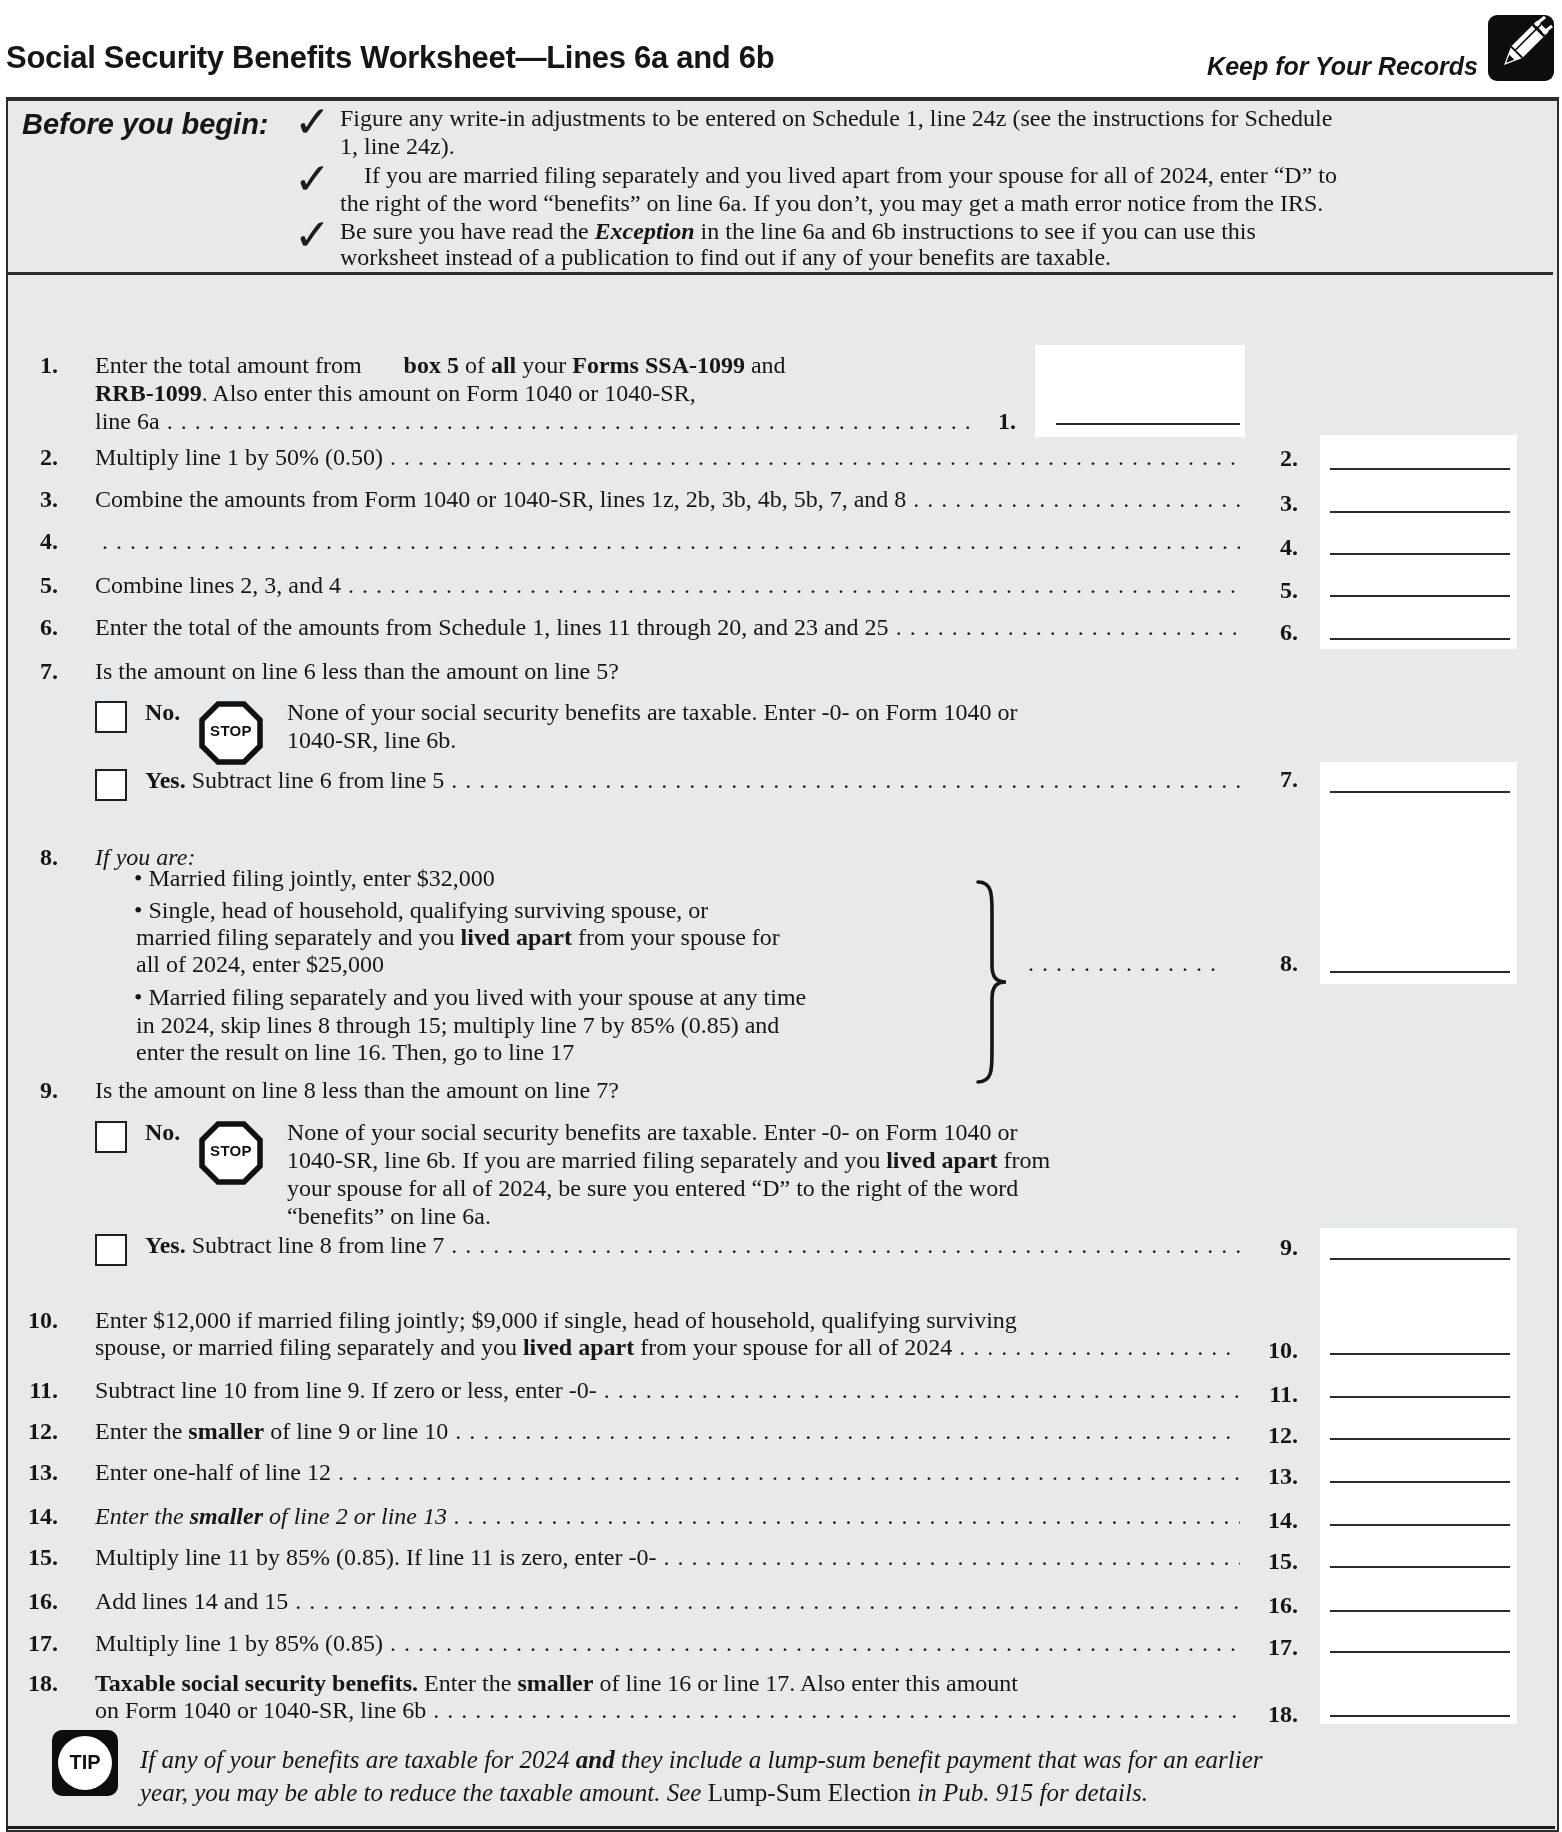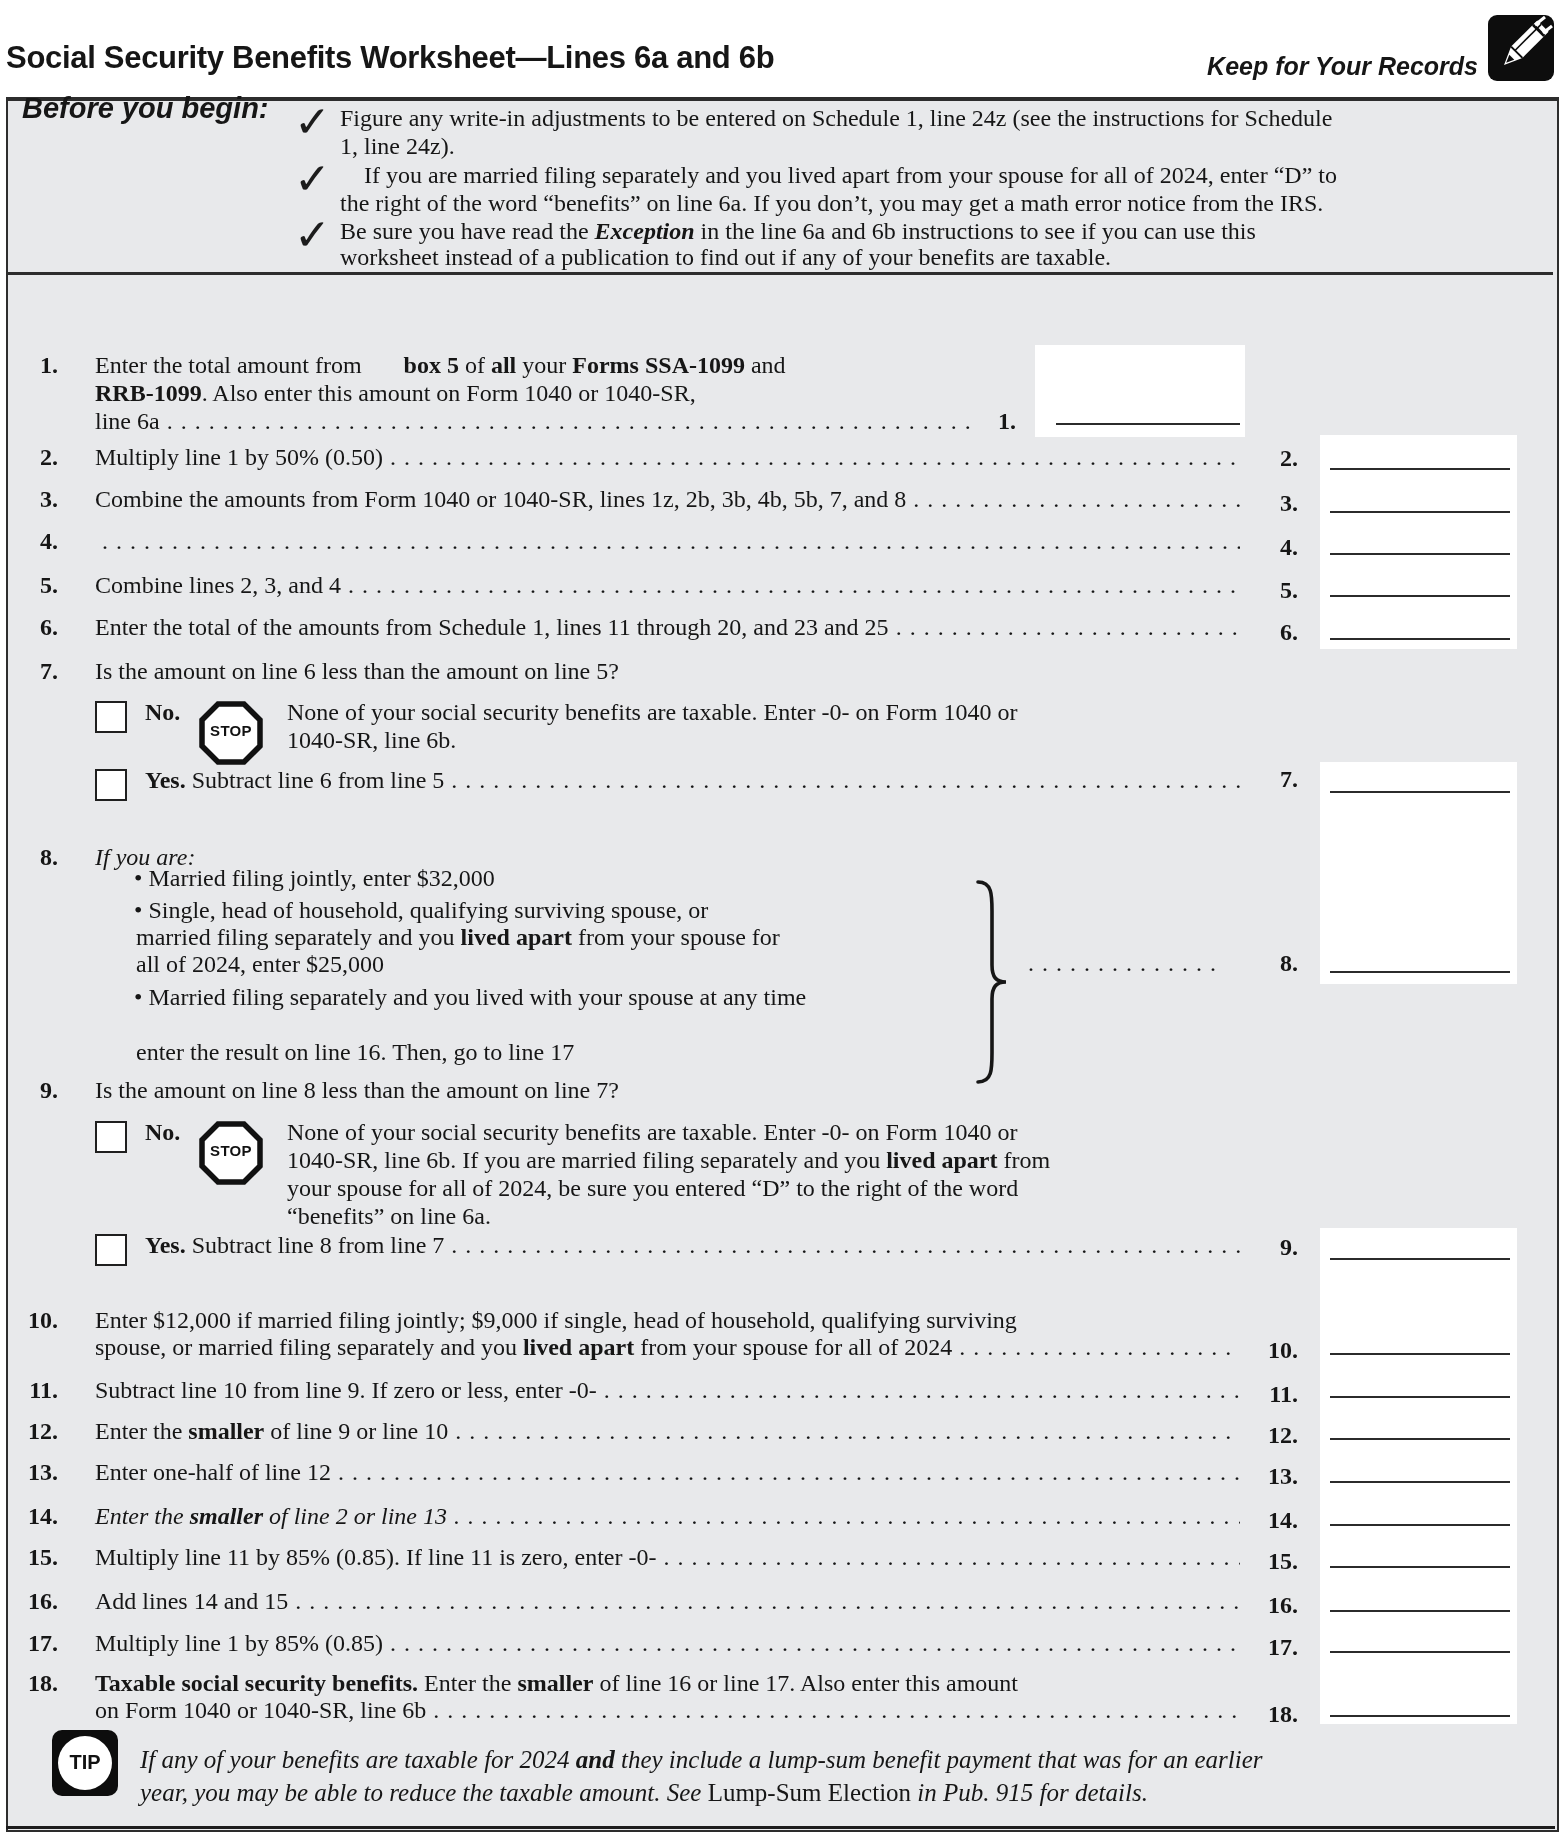--- a/index.html
+++ b/index.html
@@ -6,21 +6,21 @@
   .page{position:relative;width:1562px;height:1832px;background:#fff;overflow:hidden;
         font-family:"Liberation Serif",serif;color:#161616;}
   .sheet{position:absolute;left:6px;top:97px;width:1549px;height:1729px;background:#e8e9eb;
          border:2px solid #2d2d2d;border-top-width:4px;}
   .title{position:absolute;left:6px;top:40px;font-family:"Liberation Sans",sans-serif;
          font-weight:700;font-size:31px;letter-spacing:-0.3px;white-space:nowrap;}
   .keep{position:absolute;left:1120px;top:52px;width:358px;text-align:right;
         font-family:"Liberation Sans",sans-serif;font-weight:700;font-style:italic;font-size:25px;}
   .divider{position:absolute;left:8px;top:272px;width:1545px;height:3px;background:#2d2d2d;}
   .botbar{position:absolute;left:6px;top:1826px;width:1549px;height:3px;background:#1c1c1c;}
-  .bb-label{position:absolute;left:22px;top:92px;font-family:"Liberation Sans",sans-serif;
+  .bb-label{position:absolute;left:22px;top:108px;font-family:"Liberation Sans",sans-serif;
             font-weight:700;font-style:italic;font-size:29px;}
   .check{position:absolute;left:294px;font-family:"DejaVu Sans",sans-serif;font-size:44px;
          color:#1c1c1c;line-height:44px;}
   .tline{position:absolute;font-size:24px;line-height:28px;white-space:nowrap;}
   .fline{position:absolute;display:flex;align-items:baseline;font-size:24px;line-height:28px;white-space:nowrap;}
   .fline .txt{flex:0 0 auto;}
   .leader{flex:1 1 auto;overflow:hidden;white-space:nowrap;letter-spacing:1px;padding-left:7px;}
   .dotsonly{position:absolute;overflow:hidden;white-space:nowrap;letter-spacing:1px;
             font-size:24px;line-height:28px;}
   .lnum{position:absolute;left:12px;width:46px;text-align:right;font-weight:700;font-size:24px;line-height:28px;}
@@ -159,20 +159,21 @@
   </div>
   <div class="rnum" style="top:765px;">7.</div>
 
   <div class="lnum" style="top:843px;">8.</div>
   <div class="tline" style="left:95px;top:843px;font-style:italic;"><span>If you are:</span></div>
   <div class="tline" style="left:134px;top:864px;"><span>•  Married filing jointly, enter $32,000</span></div>
   <div class="tline" style="left:134px;top:896px;"><span>•  Single, head of household, qualifying surviving spouse, or</span></div>
   <div class="tline" style="left:136px;top:923px;"><span>married filing separately and you </span><span style="font-weight: 700;">lived apart</span><span> from your spouse for</span></div>
   <div class="tline" style="left:136px;top:950px;"><span>all of 2024, enter $25,000</span></div>
   <div class="tline" style="left:134px;top:983px;"><span>•  Married filing separately and you lived with your spouse at any time</span></div>
+  <div class="tline" style="left:136px;top:1011px;"><span>in 2024, skip lines 8 through 15; multiply line 7 by 85% (0.85) and</span></div>
   <div class="tline" style="left:136px;top:1038px;"><span>enter the result on line 16. Then, go to line 17</span></div>
   <svg style="position:absolute;left:975px;top:879px;" width="34" height="206" viewBox="0 0 34 206">
     <path d="M3,3 C17,3 17,16 17,32 L17,86 C17,98 21,103 31,103 C21,103 17,108 17,120 L17,174 C17,190 17,203 3,203" fill="none" stroke="#161616" stroke-width="3.6" stroke-linecap="round"></path>
   </svg>
   <div class="dotsonly" style="left:1028px;top:949px;width:188px;">. . . . . . . . . . . . . . . . . . . . . . . . . . . . . . . . . . . . . . . . . . . . . . . . . . . . . . . . . . . . . . . . . . . . . . . . . . . . . . . . . . . . . . . . . . . . . . . . . . . . . . </div>
   <div class="rnum" style="top:949px;">8.</div>
 
   <div class="lnum" style="top:1076px;">9.</div>
   <div class="tline" style="left:95px;top:1076px;"><span>Is the amount on line 8 less than the amount on line 7?</span></div>
   <div class="cbox" style="left:95px;top:1121px;"></div>

